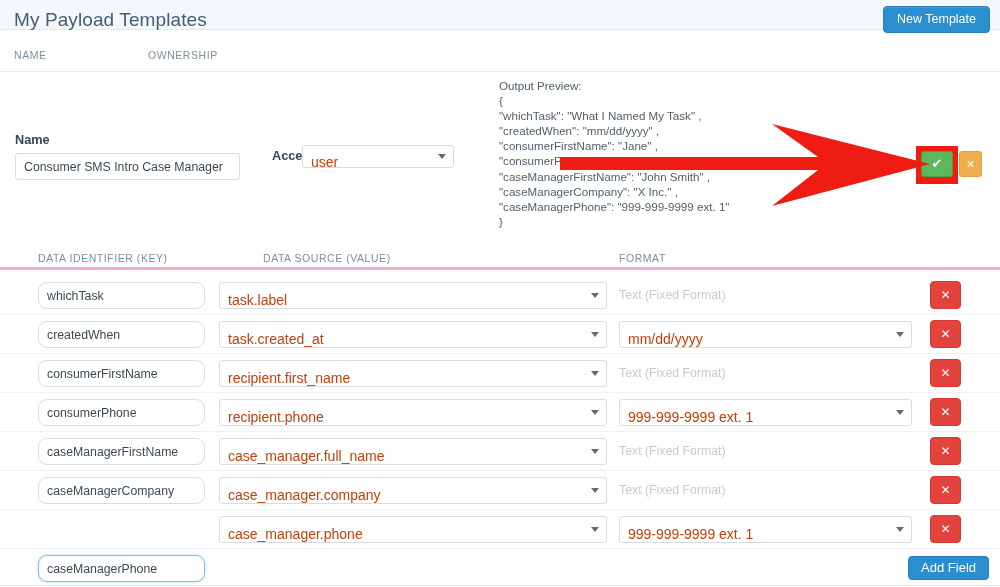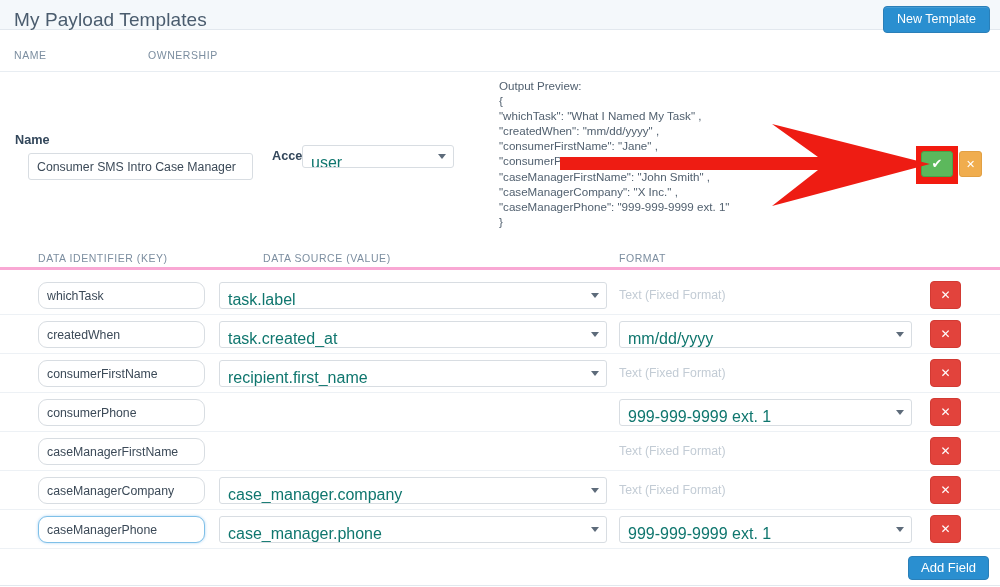--- a/index.html
+++ b/index.html
@@ -54,35 +54,35 @@
 
   
   .name-label {
     position:absolute; left:15px; top:133px;
     font-size:12.7px; font-weight:bold; color:#33475b;
   }
   .name-input {
     position:absolute; left:15px; top:153px; width:225px; height:27px;
     border:1px solid #d8dde2; border-radius:3px; background:#fff;
     font-family:inherit; font-size:12.3px; color:#3c4a58;
-    padding:0 8px; outline:none;margin-left:13px;
+    padding:0 8px; outline:none;
   }
   .access-label {
     position:absolute; left:272px; top:149px;
     font-size:12.7px; font-weight:bold; color:#33475b;
   }
   .access-select {
     position:absolute; left:302px; top:145px; width:152px; height:23px;
   }
 
   
   .sel {
     appearance:none; -webkit-appearance:none; -moz-appearance:none;
     border:1px solid #d8dde2; border-radius:3px; background:#fff;
-    font-family:inherit; font-size:16px; color:#0f766e;
+    font-family:inherit; font-size:14px; color:#c2410c;
     padding:8px 22px 0 8px; outline:none; height:100%; width:100%;
     cursor:pointer;
   }
   .sel-wrap { position:relative; }
   .sel-wrap .caret {
     position:absolute; right:8px; top:50%; width:8px; height:8px;
     margin-top:-4px; pointer-events:none;
   }
   .sel-wrap .caret:before {
     content:""; position:absolute; left:0; top:1px;
@@ -133,20 +133,21 @@
 
   .key-input {
     position:absolute; left:38px; top:6px; width:167px; height:27px;
     border:1px solid #d8dde2; border-radius:9px; background:#fff;
     font-family:inherit; font-size:12.3px; color:#3c4a58;
     padding:0 8px; outline:none;
   }
   .key-input.focused {
     border-color:#7fc0e8;
     box-shadow:0 0 3px rgba(102,175,233,.55);
+    margin-top:39px;
   }
   .source-wrap {
     position:absolute; left:219px; top:6px; width:388px; height:27px;
   }
   .format-wrap {
     position:absolute; left:619px; top:6px; width:293px; height:27px;
   }
   .format-static {
     position:absolute; left:619px; top:12px;
     font-size:12.3px; color:#c3ccd5;
@@ -235,25 +236,27 @@
         <div class="del-btn">✕</div>
       </div>
       <div class="row">
         <input type="text" class="key-input" value="consumerFirstName" style="">
         <div class="source-wrap sel-wrap"><select class="sel"><option>recipient.first_name</option></select><span class="caret"></span></div>
         <div class="format-static">Text (Fixed Format)</div>
         <div class="del-btn">✕</div>
       </div>
       <div class="row">
         <input type="text" class="key-input" value="consumerPhone" style="">
+        <div class="source-wrap sel-wrap"><select class="sel"><option>recipient.phone</option></select><span class="caret"></span></div>
         <div class="format-wrap sel-wrap"><select class="sel"><option>999-999-9999 ext. 1</option></select><span class="caret"></span></div>
         <div class="del-btn">✕</div>
       </div>
       <div class="row">
         <input type="text" class="key-input" value="caseManagerFirstName" style="">
+        <div class="source-wrap sel-wrap"><select class="sel"><option>case_manager.full_name</option></select><span class="caret"></span></div>
         <div class="format-static">Text (Fixed Format)</div>
         <div class="del-btn">✕</div>
       </div>
       <div class="row">
         <input type="text" class="key-input" value="caseManagerCompany" style="">
         <div class="source-wrap sel-wrap"><select class="sel"><option>case_manager.company</option></select><span class="caret"></span></div>
         <div class="format-static">Text (Fixed Format)</div>
         <div class="del-btn">✕</div>
       </div>
       <div class="row">

